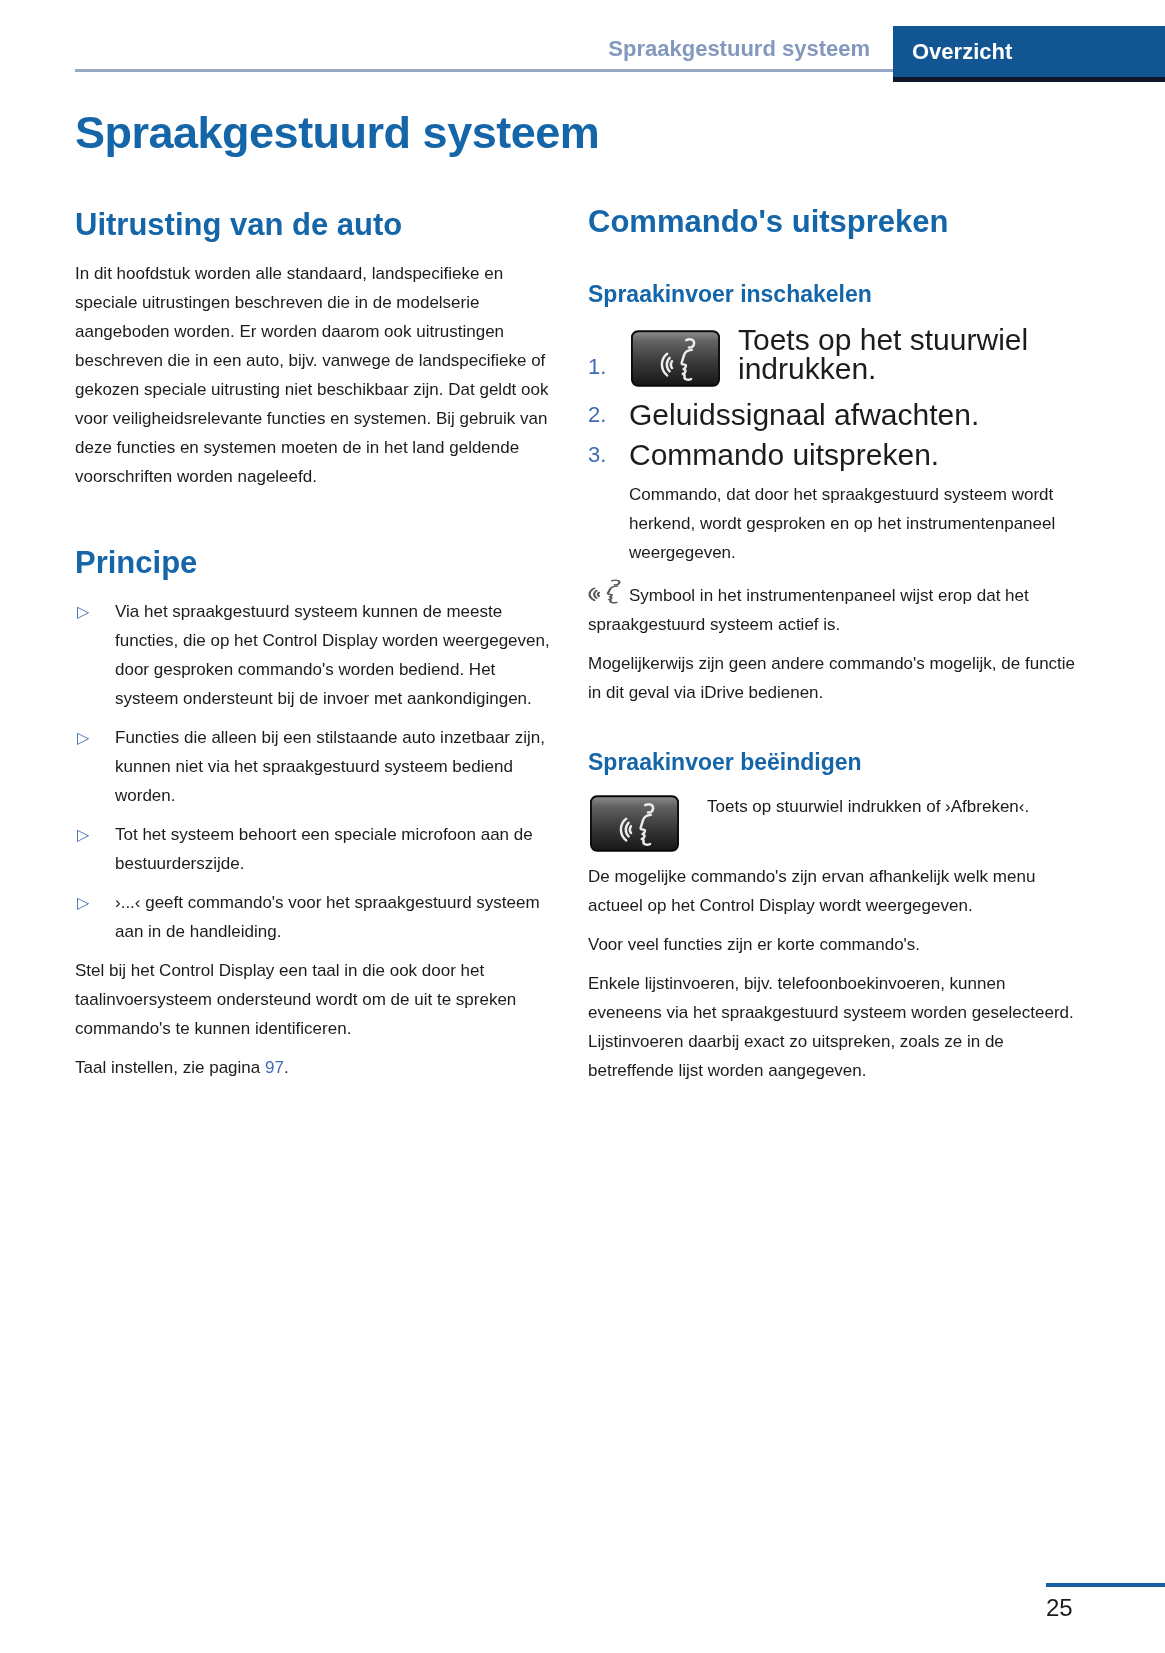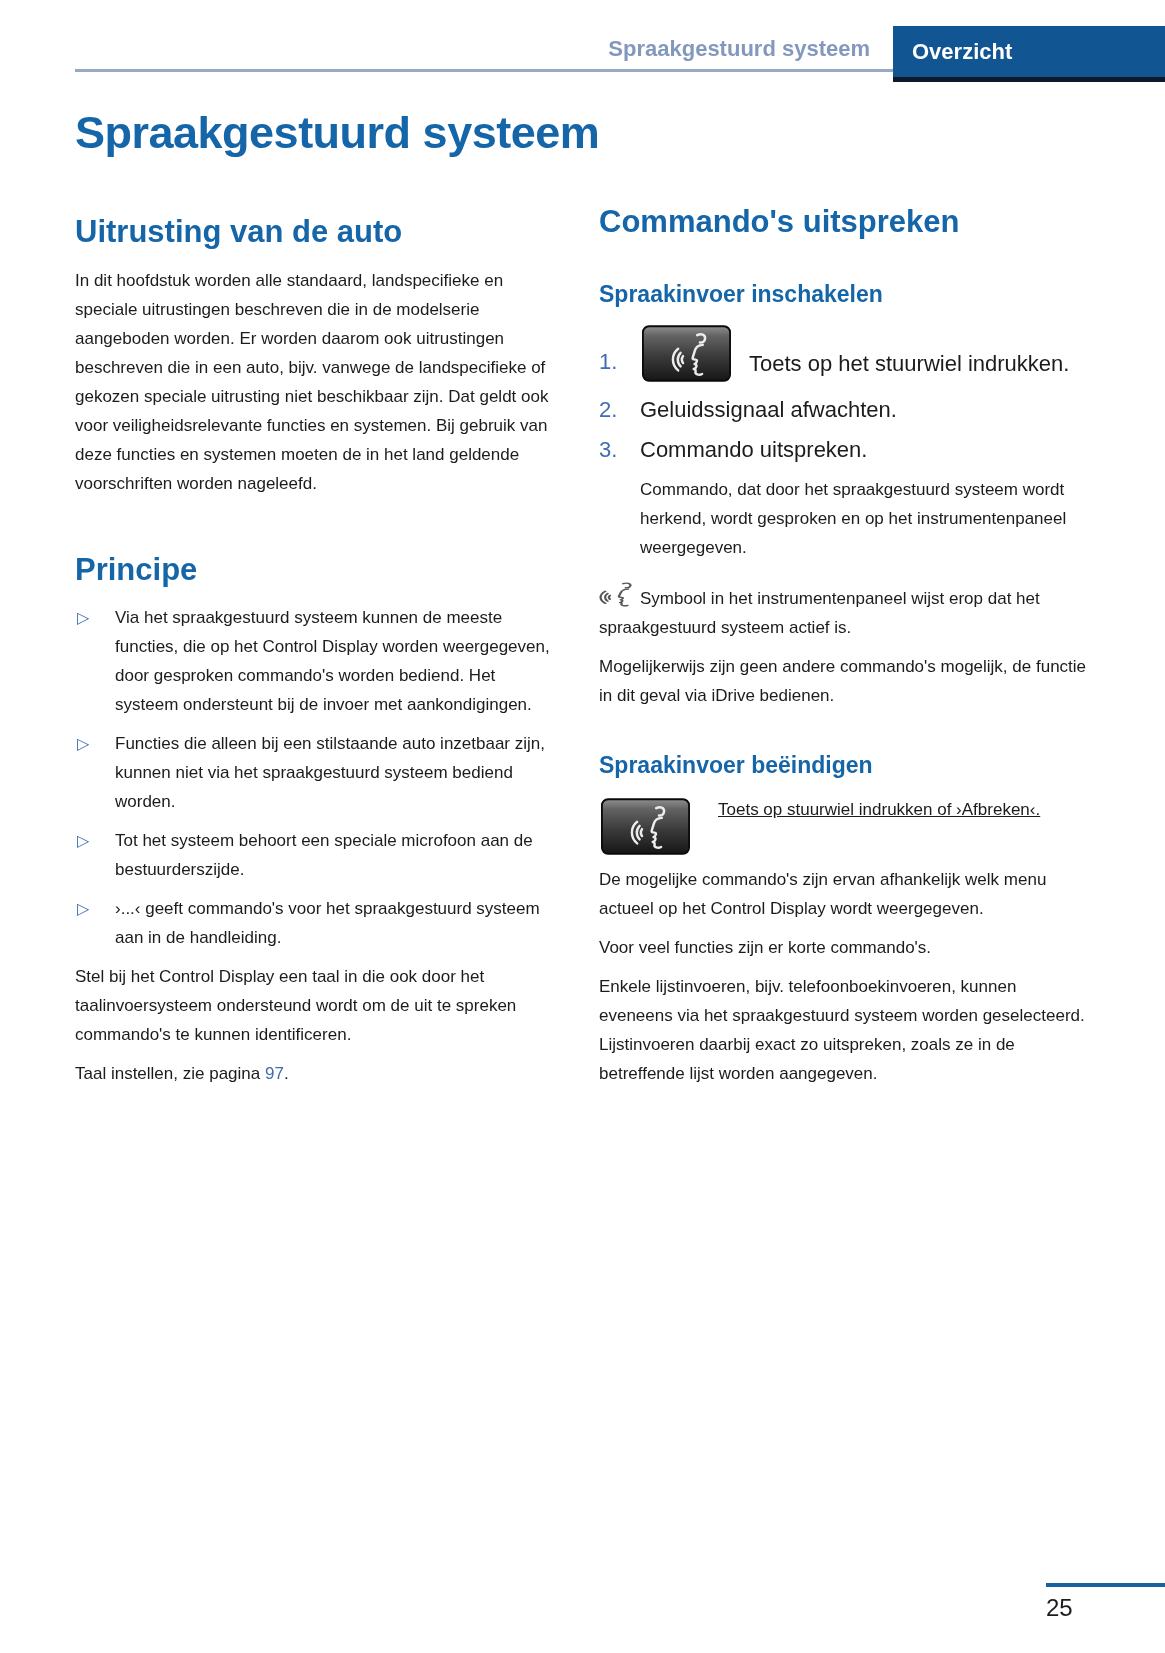--- a/index.html
+++ b/index.html
@@ -31,21 +31,21 @@
   }
   
   .main{
     position:absolute;top:108px;left:75px;width:1016px;
   }
   h1{
     margin:0 0 46px 0;
     font-size:45px;line-height:1.1;font-weight:bold;color:#1565a9;
     letter-spacing:-0.5px;
   }
-  .columns{display:flex;gap:47px;align-items:flex-end;}
+  .columns{display:flex;gap:36px;align-items:center;}
   .col-left{width:477px;flex:none;}
   .col-right{width:492px;flex:none;}
   h2{
     margin:54px 0 16px 0;
     font-size:31px;line-height:1.15;font-weight:bold;color:#1565a9;
   }
   .col > h2:first-child{margin-top:0;}
   h3{
     margin:42px 0 16px 0;
     font-size:23px;line-height:1.2;font-weight:bold;color:#1565a9;
@@ -54,31 +54,31 @@
   
   .bullet{display:flex;margin:0 0 10px 0;}
   .bullet .marker{
     flex:none;width:40px;color:#3f6cb3;font-size:16px;line-height:29px;
     padding-left:2px;box-sizing:border-box;
   }
   .bullet p{margin:0;flex:1;}
   
   .step{display:flex;margin:0 0 11px 0;}
   .step .step-no{flex:none;width:41px;color:#3f6cb3;font-size:22px;line-height:29px;}
-  .step .step-body{flex:1;font-size:22px;line-height:29px;}
+  .step .step-body{flex:1;font-size:30px;line-height:29px;}
   .step-first{align-items:flex-end;margin-bottom:13px;}
   .step-first .step-no{line-height:29px;padding-bottom:6px;}
   .step-first .step-body{display:flex;align-items:flex-end;}
   .step-first .step-text{padding-bottom:4px;}
-  .step-detail{margin:2px 0 20px 41px;}
+  .step-detail{margin:2px 0 12px 41px;}
   .voice-btn{width:93px;height:57px;flex:none;margin-right:16px;display:block;}
   .voice-sym{width:34px;height:25px;vertical-align:-3px;margin-right:7px;}
   .note-with-icon{}
   
-  .deact-row{display:flex;align-items:flex-start;margin:6px 0 10px 0;text-decoration:underline;}
+  .deact-row{display:flex;align-items:flex-start;margin:6px 0 10px 0;}
   .deact-row .voice-btn{margin-top:3px;margin-right:26px;}
   .deact-row p{margin:0;}
   .h2-gap{margin-top:72px;}
   
   .pagelink{color:#3f6cb3;text-decoration:none;cursor:pointer;}
   
   .footer-bar{
     position:absolute;top:1583px;left:1046px;right:0;height:4px;background:#1460a0;
   }
   .page-number{

